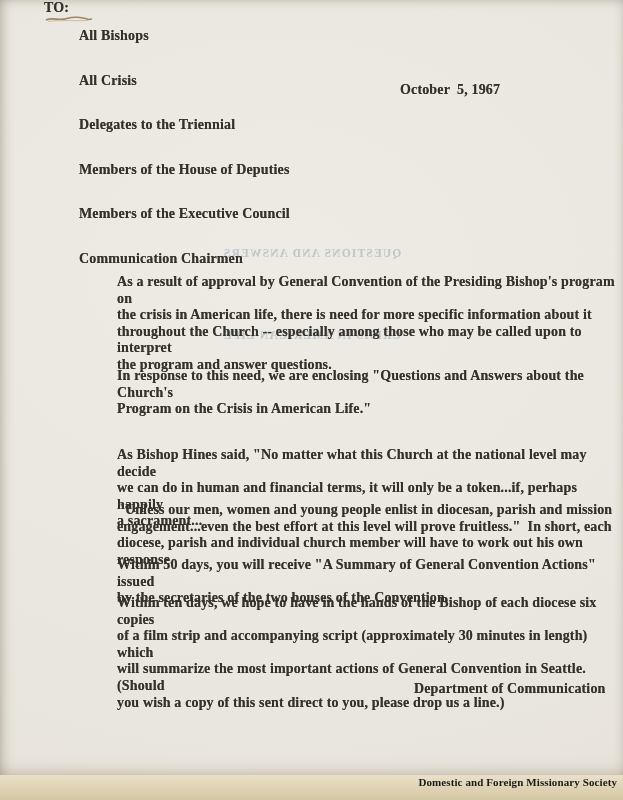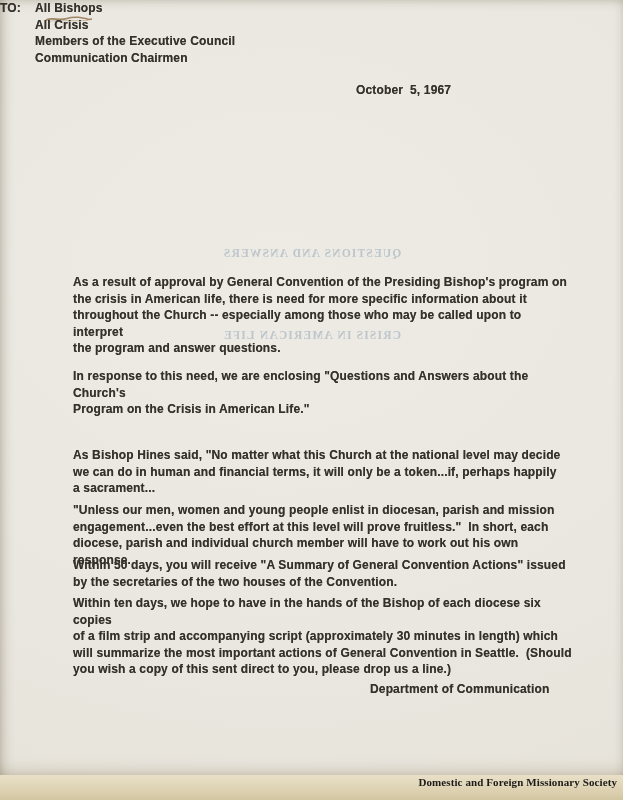--- a/index.html
+++ b/index.html
@@ -34,34 +34,35 @@
   .mat-strip {
     position: absolute;
     left: 0;
     top: 775px;
     width: 623px;
     height: 25px;
     background: linear-gradient(#e9e0c8, #dbcfae 70%, #d2c5a1);
   }
   .typed {
     position: absolute;
-    font-family: Liberation Sans, sans-serif;
+    font-family: Liberation Serif, serif;
     font-weight: bold;
-    font-size: 12px;
+    font-size: 14px;
     line-height: 16.6px;
     color: #34312b;
     letter-spacing: 0.15px;
     white-space: pre-wrap;
     text-shadow: 0 0 0.5px rgba(52, 49, 43, 0.65);
+    padding-left: 44px;
   }
   .date { left: 356px; top: 82px; }
   .to-block { left: 82px; top: 131px; }
   .to-label { position: absolute; left: 0; top: 0; }
   .to-list { position: absolute; left: 35px; top: 0; width: 320px; }
-  .to-list .typed { position: static; display: block; }
+  .to-list .typed { position: static; display: block; margin-top: 28px; }
   .para { left: 73px; width: 500px; }
   .p0 { top: 274px; }
   .p1 { top: 332px; margin-top: 36px; }
   .p2 { top: 392px; }
   .p3 { top: 447px; }
   .p4 { top: 502px; }
   .p5 { top: 557px; }
   .p6 { top: 595px; }
   .signature { left: 370px; top: 681px; }
   
@@ -107,20 +108,22 @@
   <div class="bleed bleed-1">QUESTIONS AND ANSWERS</div>
   <div class="bleed bleed-2">CRISIS IN AMERICAN LIFE</div>
 
   <div class="typed date">October  5, 1967</div>
 
   <div class="to-block">
     <span class="typed to-label">TO:</span>
     <div class="to-list">
       <span class="typed">All Bishops</span>
       <span class="typed">All Crisis</span>
+      <span class="typed">Delegates to the Triennial</span>
+      <span class="typed">Members of the House of Deputies</span>
       <span class="typed">Members of the Executive Council</span>
       <span class="typed">Communication Chairmen</span>
     </div>
   </div>
 
   <div class="typed para p0">As a result of approval by General Convention of the Presiding Bishop's program on
 the crisis in American life, there is need for more specific information about it
 throughout the Church -- especially among those who may be called upon to interpret
 the program and answer questions.</div>
   <div class="typed para p1">In response to this need, we are enclosing "Questions and Answers about the Church's

